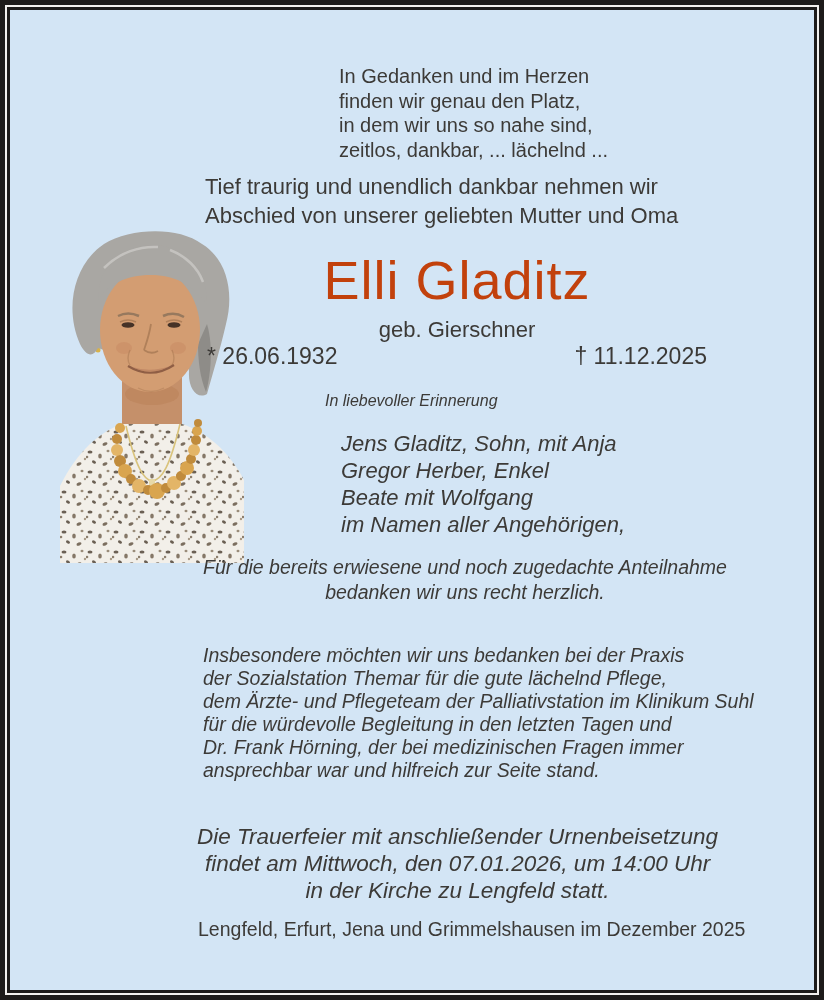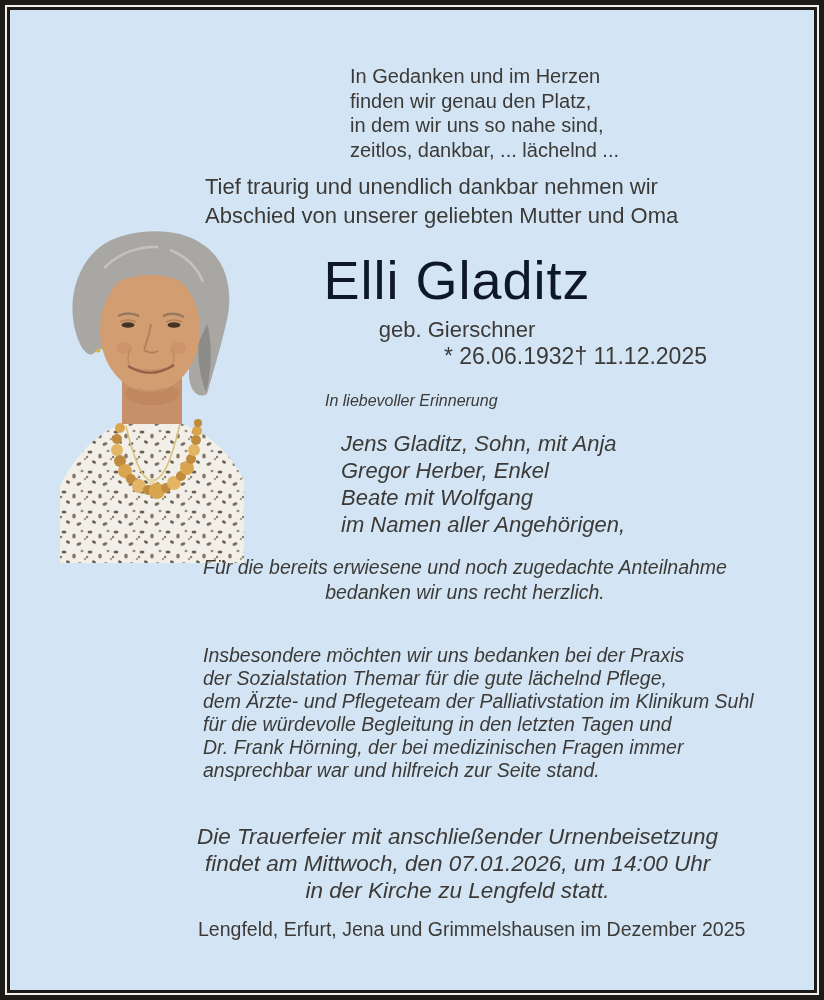--- a/index.html
+++ b/index.html
@@ -13,27 +13,27 @@
   .notice {
     width:100%; height:100%;
     background:#d3e5f5;
     position:relative;
     font-family:"Liberation Sans", sans-serif;
     color:#3c3a37;
     overflow:hidden;
   }
   .abs { position:absolute; white-space:nowrap; }
 
-  .poem     { left:340px; top:54px;  font-size:20px;  line-height:24.5px; }
+  .poem     { left:329px; top:54px;  font-size:20px;  line-height:24.5px; }
   .intro    { left:195px; top:163px; font-size:22px;  line-height:28.5px; }
   .name     { left:197px; top:240px; width:500px; text-align:center;
-              font-size:54px; letter-spacing:1px; color:#0f172a; line-height:60px; }
+              font-size:54px; letter-spacing:1px; color:#c2410c; line-height:60px; }
   .maiden   { left:197px; top:307px; width:500px; text-align:center; font-size:22px; }
   .dates    { left:197px; top:333px; width:500px; font-size:23px;
-              display:flex; justify-content:flex-end; }
+              display:flex; justify-content:space-between; }
   .memory   { left:315px; top:382px; font-size:16px; font-style:italic; }
   .mourners { left:331px; top:420px; font-size:22px; line-height:27px; font-style:italic; }
   .thanks   { left:193px; top:545px; font-size:19.5px; line-height:25px; font-style:italic;text-align:center; }
   .ack      { left:193px; top:634px; font-size:19.5px; line-height:23px; font-style:italic; }
   .funeral  { left:187px; top:813px; font-size:22.5px; line-height:27px; font-style:italic;text-align:center; }
   .closing  { left:188px; top:908px; font-size:19.5px; }
 
   .photo { position:absolute; left:50px; top:218px; width:184px; height:335px; }
   .photo svg { display:block; width:100%; height:100%; }
 </style>

